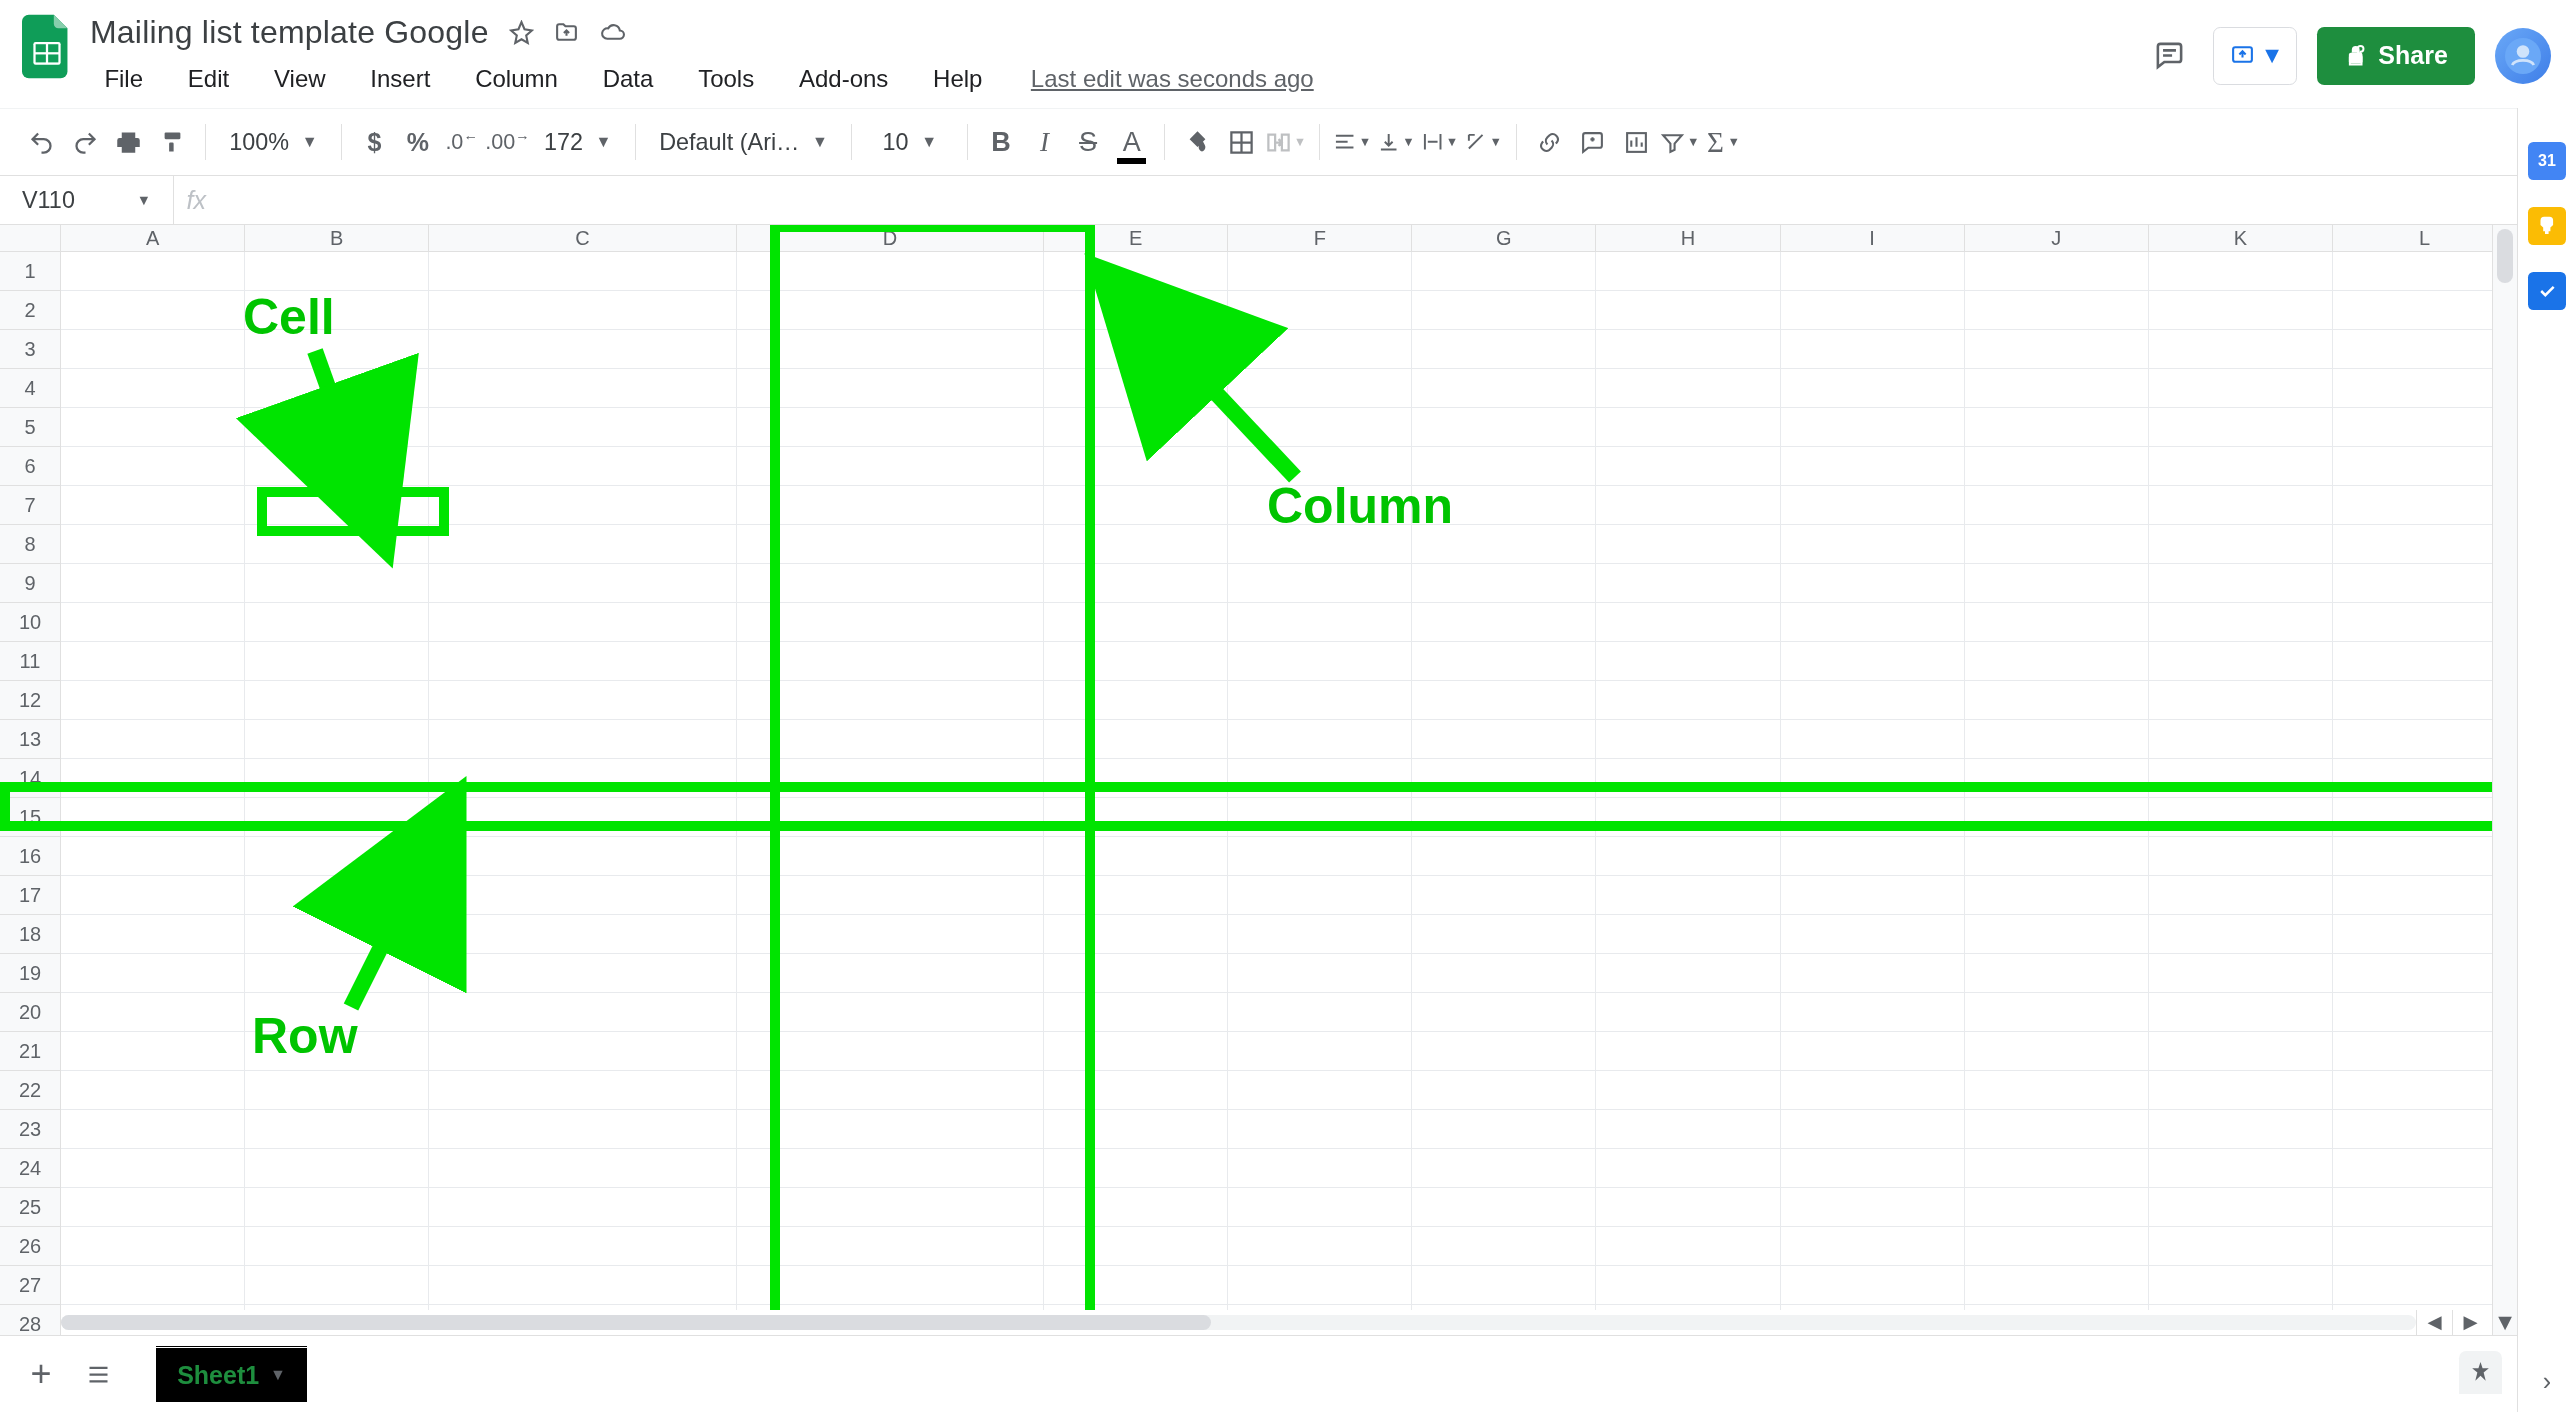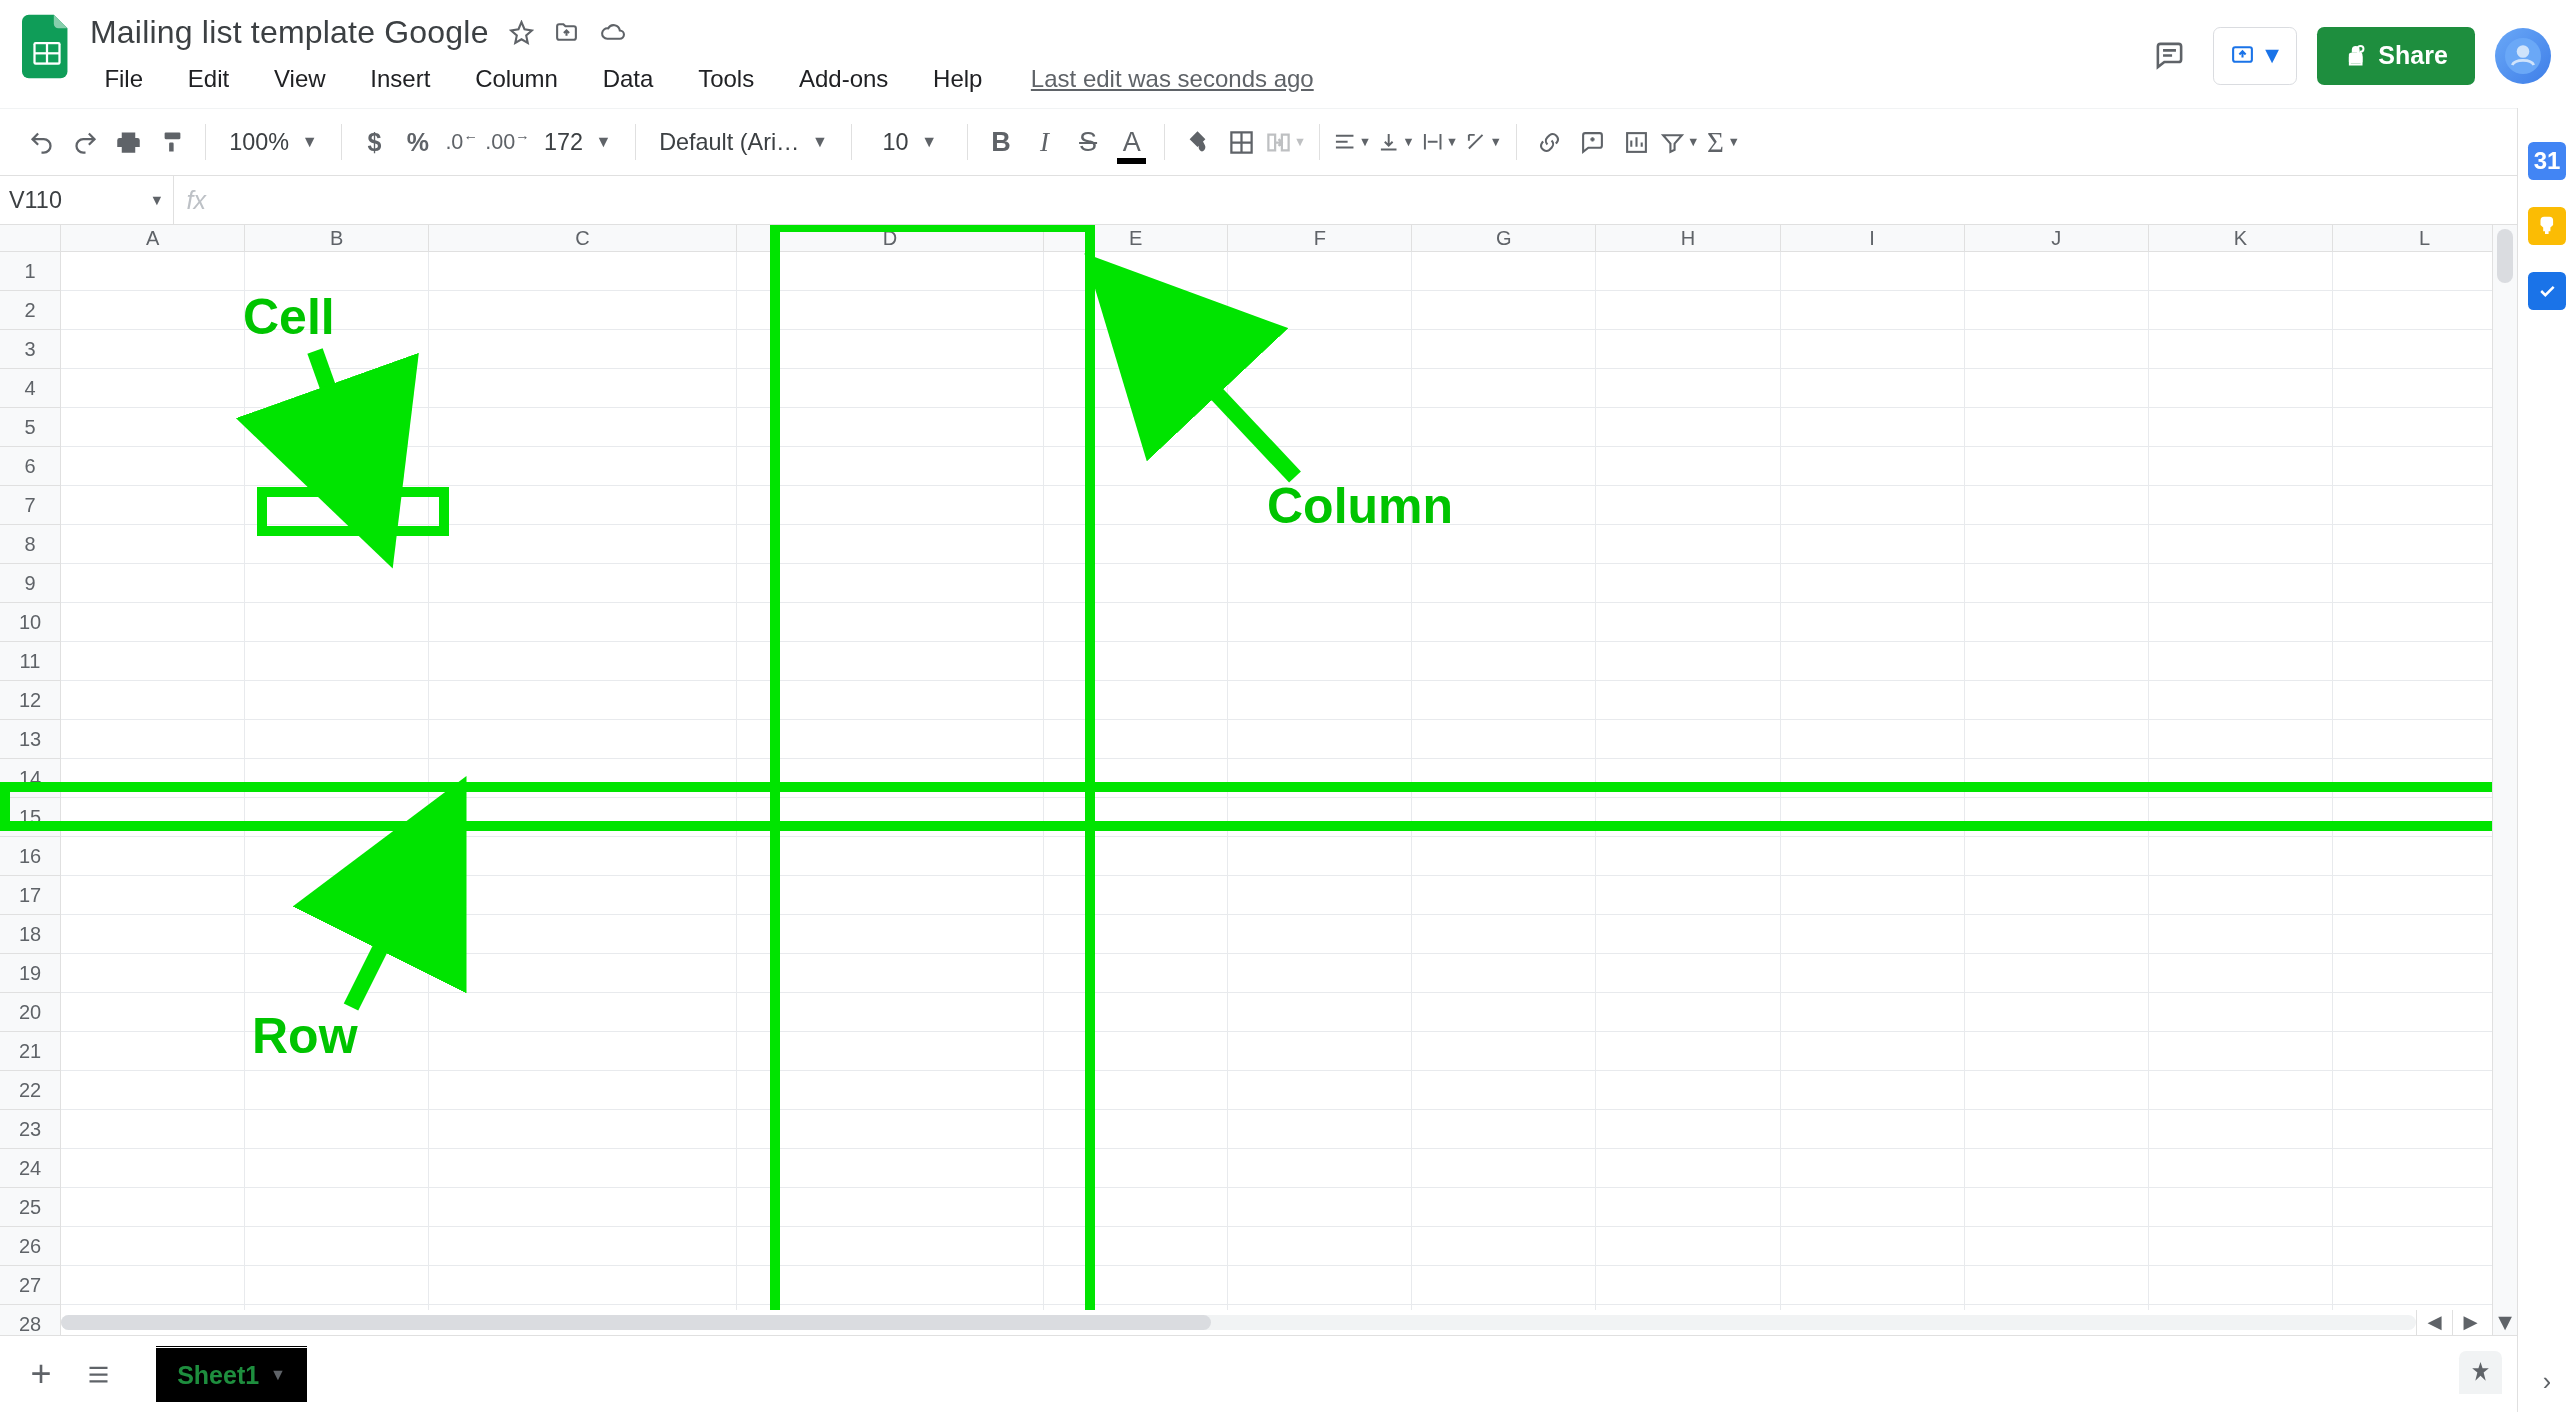--- a/index.html
+++ b/index.html
@@ -28,21 +28,21 @@
   .tsep { width:0.9px; height:36px; background:#e0e0e0; margin: 0 9px;}
   .tsel { display:flex; align-items:center; gap:9px; padding: 0 10.8px; color:#3c4043; font-size:23.4px;}
   .tsel .caret { color:#5f6368; font-size:16px; margin-left:3.6px;}
   .tlabel { font-size:23.4px; color:#3c4043;}
   .font-bar { position:absolute; bottom:-1.8px; left:5.4px; right:5.4px; height:5.4px; background:#000;}
   .toolbar-spacer{flex:1;}
   .collapse-caret{color:#5f6368;}
 
   
   .fxrow { height:49px; border-bottom: 0.9px solid #e0e0e0; display:flex; align-items:stretch;}
-  .namebox { width: 174px; border-right:0.9px solid #e0e0e0; display:flex; align-items:center; padding: 0 9px; justify-content:space-between; color:#3c4043; font-size:23.4px;}
+  .namebox { width: 174px; border-right:0.9px solid #e0e0e0; display:flex; align-items:center; padding: 0 22px; justify-content:space-between; color:#3c4043; font-size:23.4px;}
   .namebox .caret{color:#5f6368;font-size:14.4px;}
   .fxcell { flex:1; display:flex; align-items:center; padding: 0 12.6px; color:#bdc1c6; font-style:italic; font-family: "Times New Roman", serif; font-size:25px;}
 
   
   .grid-wrap { position:absolute; top: 225px; left:0; right:59px; bottom:77px; }
   .grid-inner { position:absolute; inset:0; overflow:hidden;}
   .colhead-row { position:absolute; top:0; left:61px; right:0; height:27px; display:flex; background:#f8f9fa; border-bottom:0.9px solid #e0e0e0;}
   .corner { position:absolute; top:0; left:0; width:61px; height:27px; background:#f8f9fa; border-right:0.9px solid #e0e0e0; border-bottom:0.9px solid #e0e0e0;}
   .colhead { border-right:0.9px solid #e0e0e0; display:flex; align-items:center; justify-content:center; font-size:20px; color:#5f6368;}
   .rowhead-col { position:absolute; top:27px; left:0; width:61px; bottom:0; background:#f8f9fa; border-right:0.9px solid #e0e0e0;}
@@ -73,21 +73,21 @@
   
   .tabbar { position:absolute; left:0; right:59px; bottom:0; height:77px; border-top:0.9px solid #e0e0e0; display:flex; align-items:center; padding: 0 16px; gap: 7.2px; background:#fff;}
   .tabbtn { width:50px; height:50px; display:flex;align-items:center;justify-content:center;color:#5f6368;}
   .sheet-tab { padding: 12.6px 21.6px; border-top: 2.7px solid transparent; display:flex;align-items:center;gap:10.8px; color:#1e8e3e; font-weight:600; font-size:25px;}
   .sheet-tab.active { border-bottom:none; box-shadow: inset 0 -3.6px 0 #1e8e3e00; background:#000000; position:relative;}
   .sheet-tab.active::after{ content:""; position:absolute; top:-0.9px; left:0; right:0; height:0.9px; background:#fff;}
   .sheet-tab.active { box-shadow: 0 -1.8px 0 #fff; }
 
   
   .sidepanel { position:absolute; top:108px; right:0; width:59px; bottom:0; border-left:0.9px solid #e0e0e0; display:flex; flex-direction:column; align-items:center; gap: 27px; padding-top: 34px; background:#fff;}
-  .sidepanel .sp-icon { width:38px; height:38px; border-radius:5.4px; display:flex;align-items:center;justify-content:center; font-size:24px; color:#fff; font-weight:700;}
+  .sidepanel .sp-icon { width:38px; height:38px; border-radius:5.4px; display:flex;align-items:center;justify-content:center; font-size:16px; color:#fff; font-weight:700;}
   .sp-cal{background:#4285f4;}
   .sp-keep{background:#fbbc04;}
   .sp-tasks{background:#1a73e8; border-radius:50%;}
   .sp-add{color:#5f6368; font-size:36px; background:none;}
   .sidepanel .bot { margin-top:auto; margin-bottom: 16px; color:#5f6368; font-size:25px;}
 
   .explore-btn { position:absolute; right: 74px; bottom: 18px; width:43px; height:43px; background:#f1f3f4; border-radius: 7.2px 7.2px 0 0; display:flex;align-items:center;justify-content:center;color:#5f6368;}
 </style>
 </head>
 <body>

